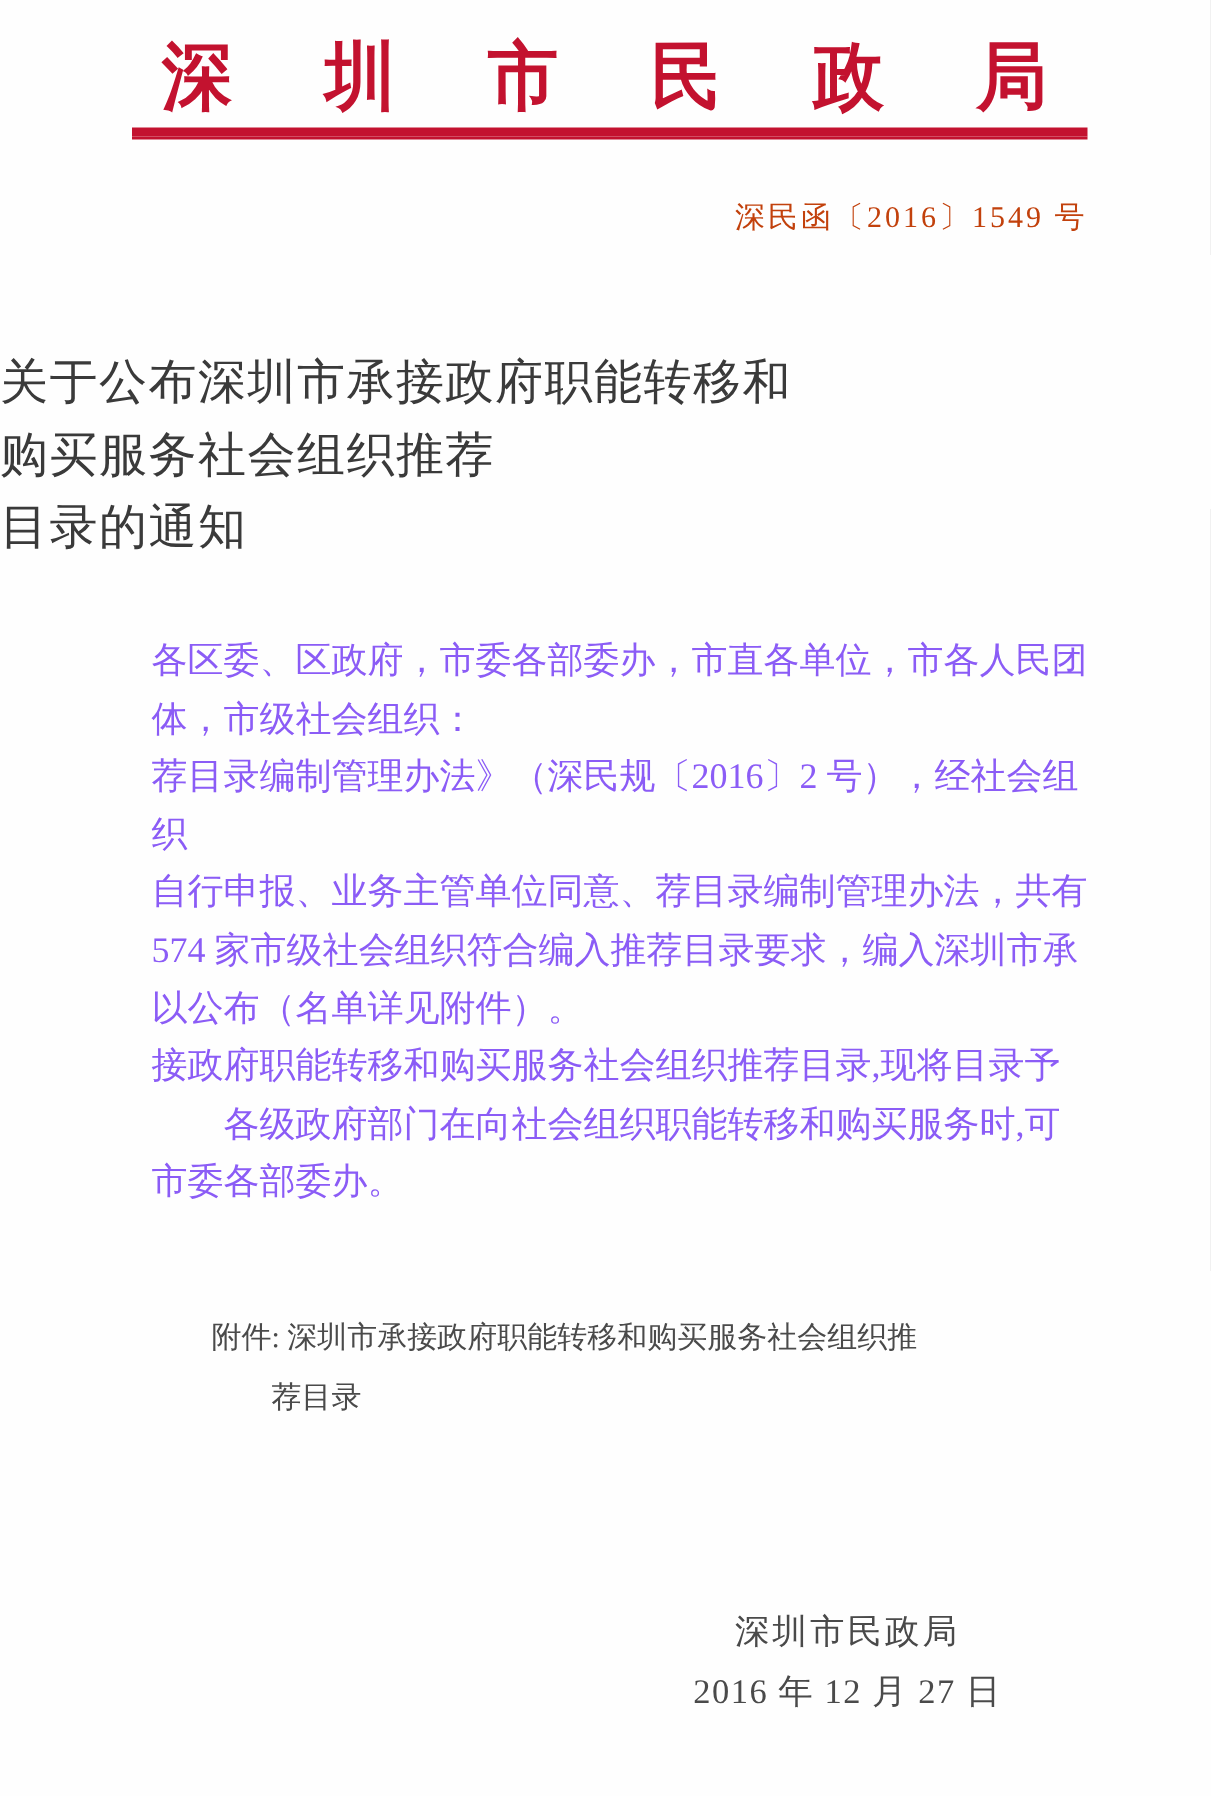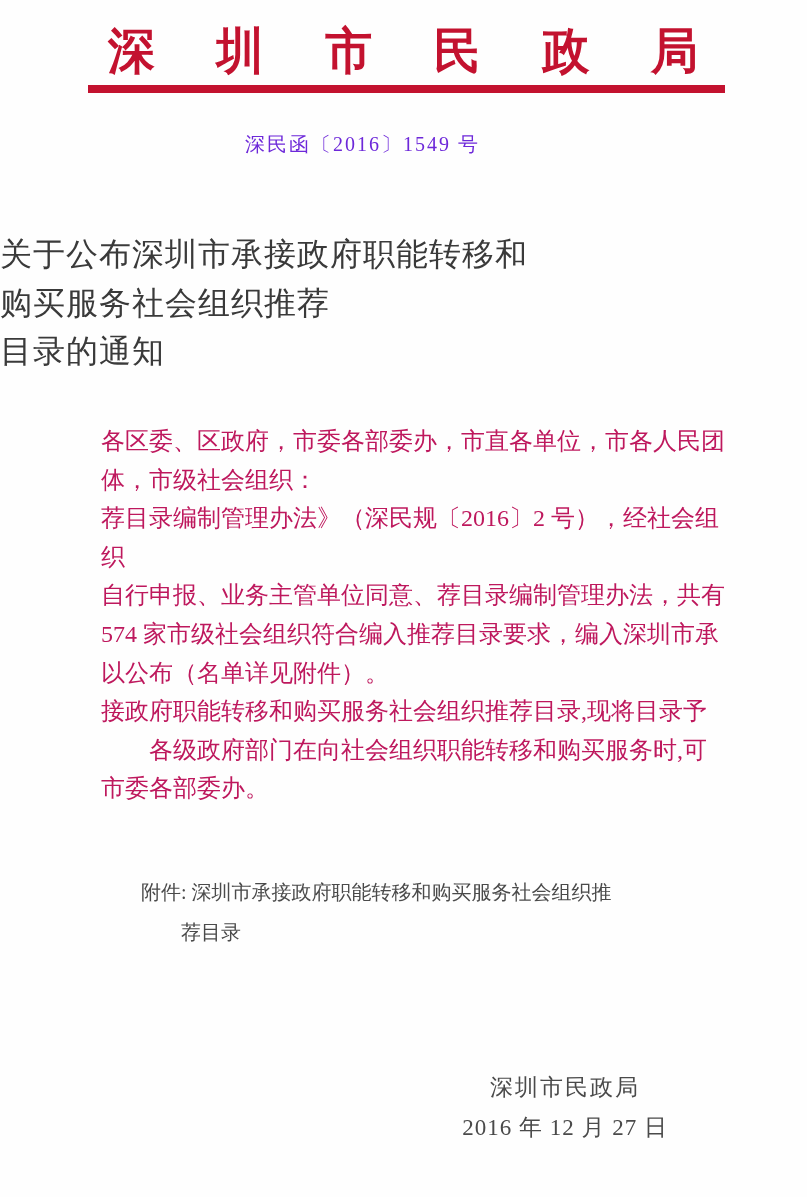--- a/index.html
+++ b/index.html
@@ -38,24 +38,24 @@
     height: 3px;
     border-top: 6px solid var(--accent, #c3122f);
     border-bottom: 2px solid var(--accent, #c3122f);
   }
   
   .doc-number {
     position: absolute;
     top: 131px;
     left: 0;
     width: 725px;
-    text-align: center;
+    text-align: right;
     font-size: 20px;
     letter-spacing: 2px;
-    color: #6d28d9;
+    color: #c2410c;
   }
   
   .doc-title {
     position: absolute;
     top: 230px;
     left: 0;
     width: 807px;
     text-align: left;
     font-size: 32px;
     line-height: 48.5px;
@@ -63,21 +63,21 @@
     letter-spacing: 1px;
   }
   
   .doc-body {
     position: absolute;
     top: 422px;
     left: 101px;
     width: 640px;
     font-size: 24px;
     line-height: 38.6px;
-    color: #be185d;
+    color: #8b5cf6;
     white-space: pre-wrap;
   }
   
   .attachment {
     position: absolute;
     top: 872px;
     left: 101px;
     width: 640px;
     font-size: 20px;
     line-height: 40px;

